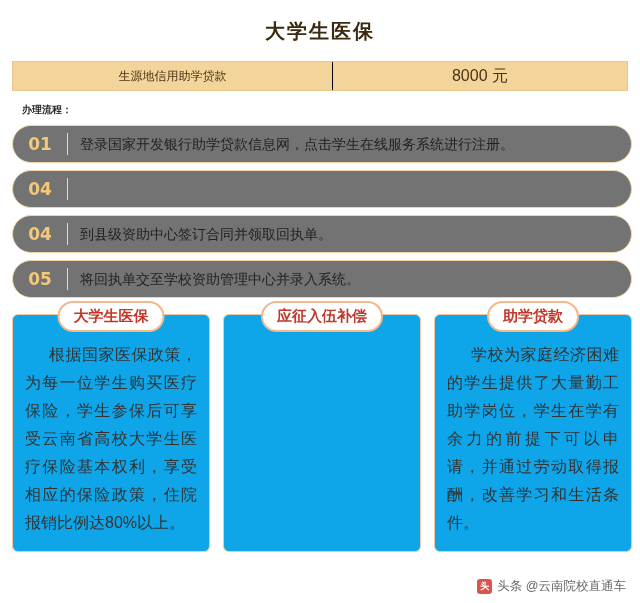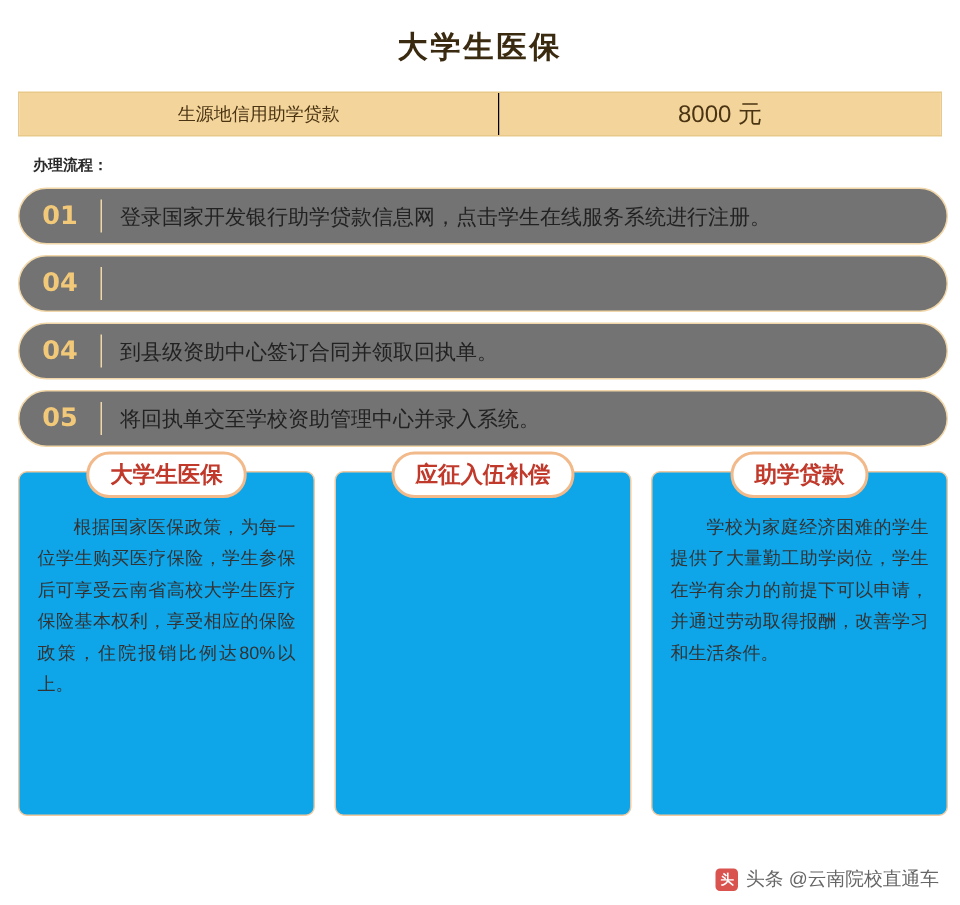--- a/index.html
+++ b/index.html
@@ -115,21 +115,21 @@
     background: #fff;
     border: 2px solid #f2b98a;
     border-radius: 16px;
     padding: 4px 14px;
     font-size: 15px;
     font-weight: bold;
     color: #c0392b;
     white-space: nowrap;
   }
   .card-body {
-    font-size: 12px;
+    font-size: 16px;
     color: #333;
     line-height: 1.75;
     text-align: justify;
     text-indent: 24px;
   }
   .watermark {
     position: absolute;
     right: 14px;
     bottom: 8px;
     font-size: 12.5px;

